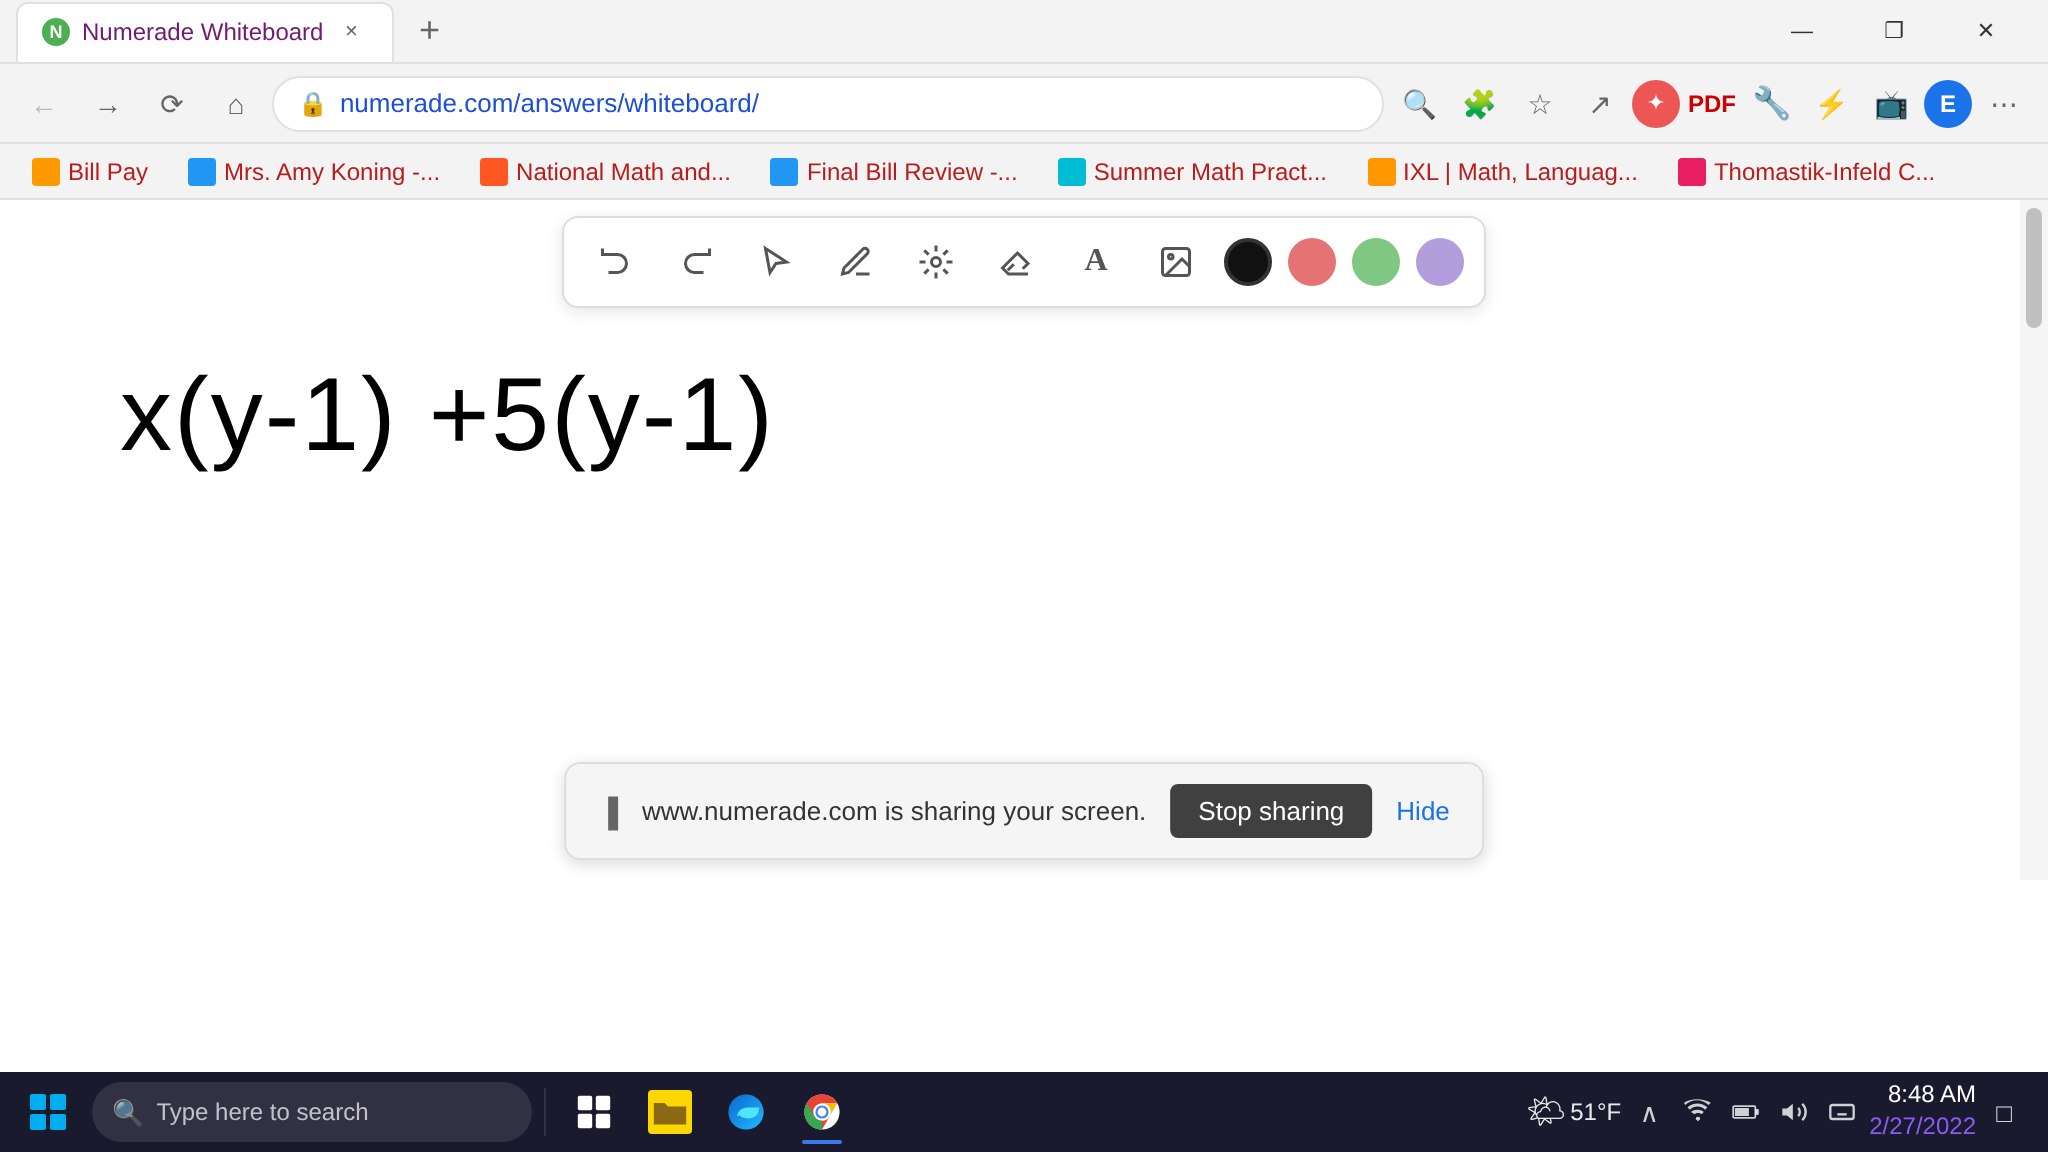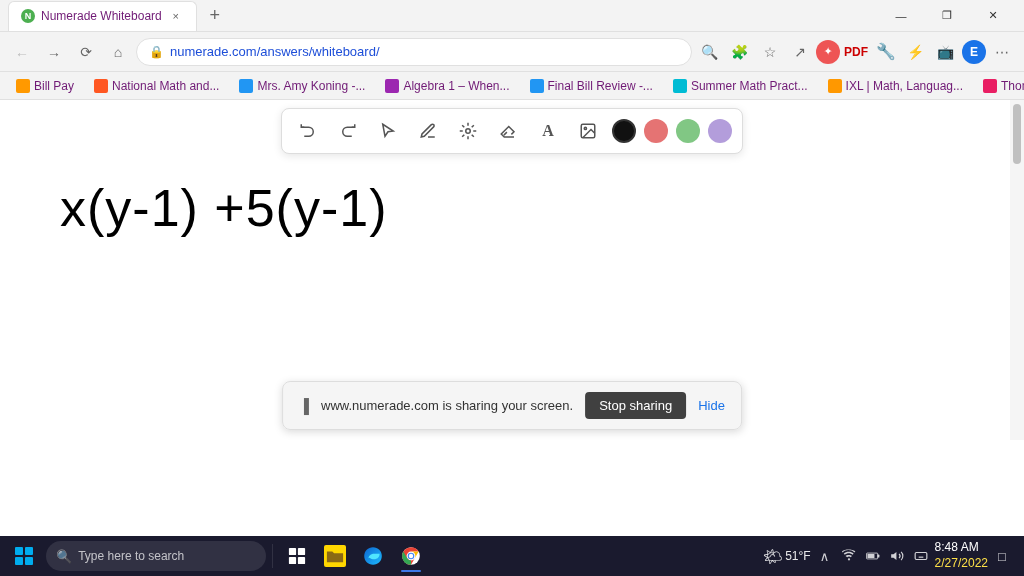--- a/index.html
+++ b/index.html
@@ -137,21 +137,21 @@
       gap: 4px;
       border-bottom: 1px solid #e0e0e0;
       overflow: hidden;
     }
     .bookmark-item {
       display: flex; align-items: center; gap: 4px;
       padding: 2px 8px;
       border-radius: 4px;
       cursor: pointer;
       font-size: 12px;
-      color: #701a75;
+      color: #b91c1c;
       white-space: nowrap;
     }
     .bookmark-favicon {
       width: 14px; height: 14px;
       border-radius: 2px;
       flex-shrink: 0;
     }
 
     
     .whiteboard {
@@ -333,30 +333,31 @@
       padding-right: 8px;
     }
     .taskbar-sys-icon {
       color: rgba(255,255,255,0.8);
       font-size: 13px;
       width: 20px; height: 20px;
       display: flex; align-items: center; justify-content: center;
       cursor: pointer;
     }
     .taskbar-clock {
+      text-align: right;
       cursor: pointer;
     }
     .taskbar-clock .time {
       font-size: 12px;
       color: #fff;
       line-height: 1.3;
     }
     .taskbar-clock .date {
       font-size: 12px;
-      color: #fde047;
+      color: #8b5cf6;
       line-height: 1.3;
     }
     .temp-display {
       color: rgba(255,255,255,0.9);
       font-size: 12px;
       display: flex; align-items: center; gap: 2px;
     }
     .weather-icon {
       font-size: 16px;
     }
@@ -406,30 +407,26 @@
     <div class="toolbar-icon">⋯</div>
   </div>
 </div>
 
 <div class="bookmarks-bar">
   <div class="bookmark-item">
     <div class="bookmark-favicon" style="background:#ff9900;border-radius:2px;width:14px;height:14px;"></div>
     <span>Bill Pay</span>
   </div>
   <div class="bookmark-item">
+    <div class="bookmark-favicon" style="background:#2196F3;border-radius:2px;width:14px;height:14px;"></div>
+    <span>Mrs. Amy Koning -...</span>
+  </div>
+  <div class="bookmark-item">
     <div class="bookmark-favicon" style="background:#ff5722;border-radius:2px;width:14px;height:14px;"></div>
     <span>National Math and...</span>
-  </div>
-  <div class="bookmark-item">
-    <div class="bookmark-favicon" style="background:#2196F3;border-radius:2px;width:14px;height:14px;"></div>
-    <span>Mrs. Amy Koning -...</span>
-  </div>
-  <div class="bookmark-item">
-    <div class="bookmark-favicon" style="background:#9C27B0;border-radius:2px;width:14px;height:14px;"></div>
-    <span>Algebra 1 – When...</span>
   </div>
   <div class="bookmark-item">
     <div class="bookmark-favicon" style="background:#2196F3;border-radius:2px;width:14px;height:14px;"></div>
     <span>Final Bill Review -...</span>
   </div>
   <div class="bookmark-item">
     <div class="bookmark-favicon" style="background:#00BCD4;border-radius:2px;width:14px;height:14px;"></div>
     <span>Summer Math Pract...</span>
   </div>
   <div class="bookmark-item">

